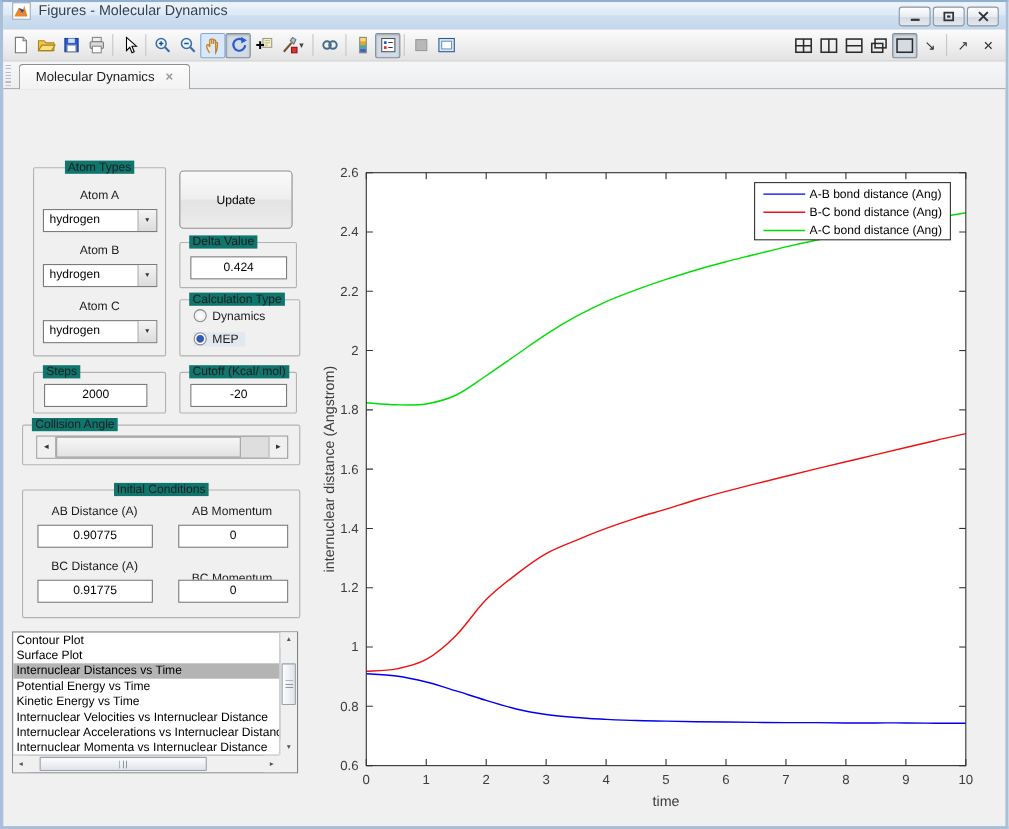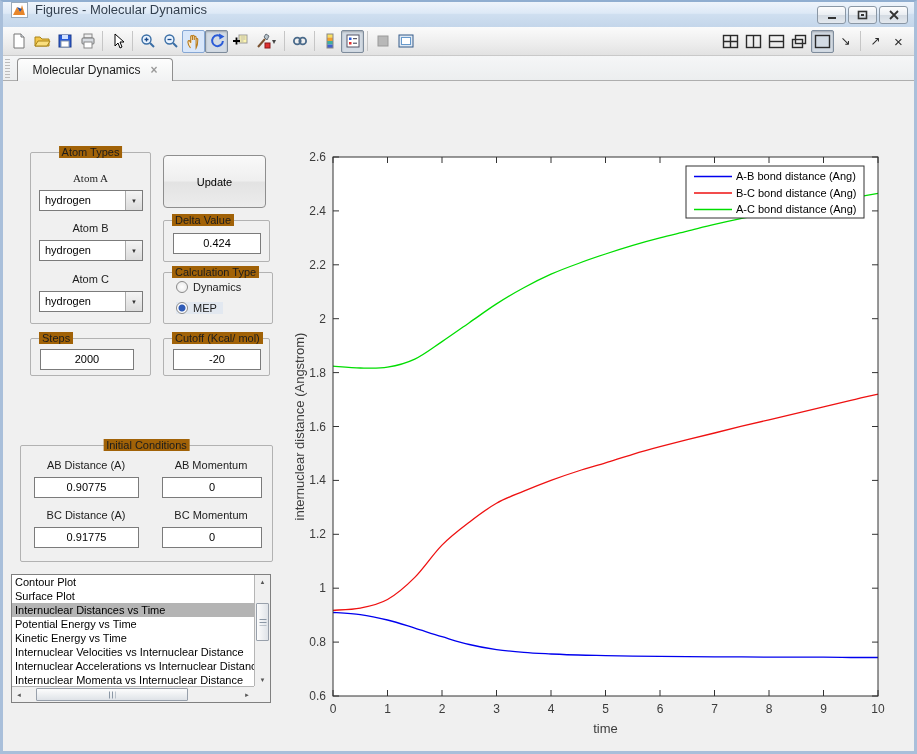--- a/index.html
+++ b/index.html
@@ -38,21 +38,21 @@
   .grip { position:absolute; left:2px; top:3px; width:5px; height:19px;
     background:repeating-linear-gradient(#bbb 0 1px, transparent 1px 3px); }
   .tab { position:absolute; left:14px; top:2px; width:156px; height:23px;
     background:linear-gradient(#fdfdfd,#f1f2f3); border:1px solid #8f8f8f; border-bottom:none;
     border-radius:4px 4px 0 0; display:flex; align-items:center; justify-content:center; gap:10px;
     font-size:12px; color:#1c1c1c; }
   .tabclose { color:#9a9a9a; font-size:12px; font-weight:bold; }
 
   
   .grp { position:absolute; border:1px solid #b2b2b2; border-radius:2px; }
-  .grp > .lg { position:absolute; top:-7px; left:8px; background:#a16207; padding:0 3px;
+  .grp > .lg { position:absolute; top:-7px; left:8px; background:#0f766e; padding:0 3px;
     font-size:11px; color:#1c1c1c; white-space:nowrap; }
   .grp.centerlg > .lg { left:50%; transform:translateX(-50%); }
   .lbl { position:absolute; font-size:11px; color:#1c1c1c; text-align:center; width:100%; }
   .field { position:absolute; background:#fff; border:1px solid #7b7b7b; font-size:11px;
     color:#000; text-align:center; line-height:19px; }
   .combo { position:absolute; height:21px; background:#fff; border:1px solid #7b7b7b; font-size:11px; }
   .combo .val { position:absolute; left:5px; top:3px; }
   .combo .btn { position:absolute; right:0; top:0; bottom:0; width:17px;
     background:linear-gradient(#f4f4f4,#dcdcdc); border-left:1px solid #aaa;
     display:flex; align-items:center; justify-content:center; font-size:6px; color:#333; }
@@ -291,21 +291,21 @@
   <div class="tabbar">
     <div class="grip"></div>
     <div class="tab">
       <span>Molecular Dynamics</span>
       <span class="tabclose">×</span>
     </div>
   </div>
 
   <div class="grp centerlg" style="left:27px; top:150px; width:121px; height:172px;">
     <span class="lg">Atom Types</span>
-    <div class="lbl" style="top:19px;font-family:Liberation Serif, serif;">Atom A</div>
+    <div class="lbl" style="top:19px;">Atom A</div>
     <div class="combo" style="left:8px; top:37px; width:104px;">
       <span class="val">hydrogen</span>
       <span class="btn">▼</span>
     </div>
     <div class="lbl" style="top:69px;">Atom B</div>
     <div class="combo" style="left:8px; top:87px; width:104px;">
       <span class="val">hydrogen</span>
       <span class="btn">▼</span>
     </div>
     <div class="lbl" style="top:120px;">Atom C</div>
@@ -335,29 +335,37 @@
   <div class="grp" style="left:27px; top:336px; width:121px; height:38px;">
     <span class="lg">Steps</span>
     <div class="field" style="left:9px; top:10px; width:94px; height:21px;">2000</div>
   </div>
 
   <div class="grp" style="left:160px; top:336px; width:107px; height:38px;">
     <span class="lg">Cutoff (Kcal/ mol)</span>
     <div class="field" style="left:9px; top:10px; width:88px; height:21px;">-20</div>
   </div>
 
+  <div class="grp" style="left:17px; top:384px; width:253px; height:37px;">
+    <span class="lg">Collision Angle</span>
+    <div class="slider" style="left:12px; top:9px; width:229px; height:21px;">
+      <div class="sl-btn l">◄</div>
+      <div class="sl-thumb"></div>
+      <div class="sl-btn r">►</div>
+    </div>
+  </div>
 
   <div class="grp centerlg" style="left:17px; top:443px; width:253px; height:117px;">
     <span class="lg">Initial Conditions</span>
     <div class="lbl" style="top:13px; left:0; width:130px;">AB Distance (A)</div>
     <div class="lbl" style="top:13px; left:130px; width:120px;">AB Momentum</div>
     <div class="field" style="left:13px; top:31px; width:105px; height:21px;">0.90775</div>
     <div class="field" style="left:141px; top:31px; width:100px; height:21px;">0</div>
     <div class="lbl" style="top:63px; left:0; width:130px;">BC Distance (A)</div>
-    <div class="lbl" style="top:63px; left:130px; width:120px;">BC Momentum</div>
+    <div class="lbl" style="top:74px; left:130px; width:120px;">BC Momentum</div>
     <div class="field" style="left:13px; top:81px; width:105px; height:21px;">0.91775</div>
     <div class="field" style="left:141px; top:81px; width:100px; height:21px;">0</div>
   </div>
 
   <div class="listbox">
     <div class="lb-items" id="lbitems">
       <div class="lb-item">Contour Plot</div>
       <div class="lb-item">Surface Plot</div>
       <div class="lb-item sel">Internuclear Distances vs Time</div>
       <div class="lb-item">Potential Energy vs Time</div>

